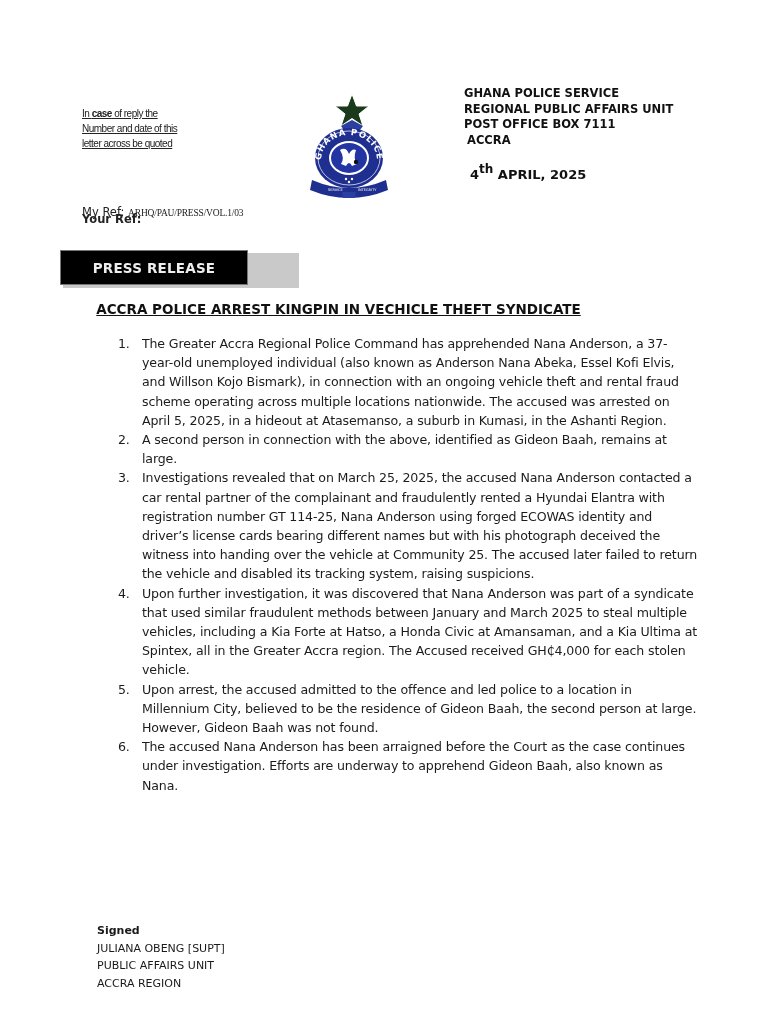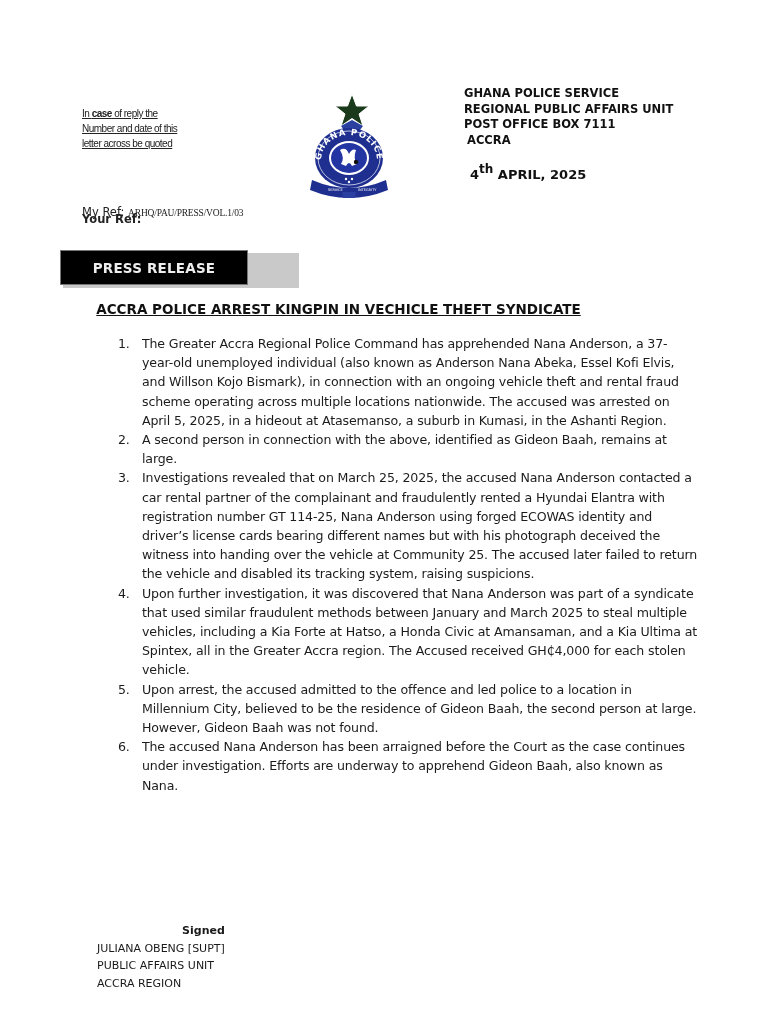--- a/index.html
+++ b/index.html
@@ -130,21 +130,21 @@
   }
 
   
   .signature {
     left: 97px; top: 922px;
     font-family: "DejaVu Sans", sans-serif;
     font-size: 11px;
     line-height: 17.5px;
     color: #1a1a1a;
   }
-  .signature .signed { font-weight: bold; text-align: right; }
+  .signature .signed { font-weight: bold; }
 </style>
 </head>
 <body>
 
 <div class="abs reply-note">
   <div><span>In </span><b>case</b><span> of reply the</span></div>
   <div>Number and date of this</div>
   <div>letter across be quoted</div>
 </div>
 

